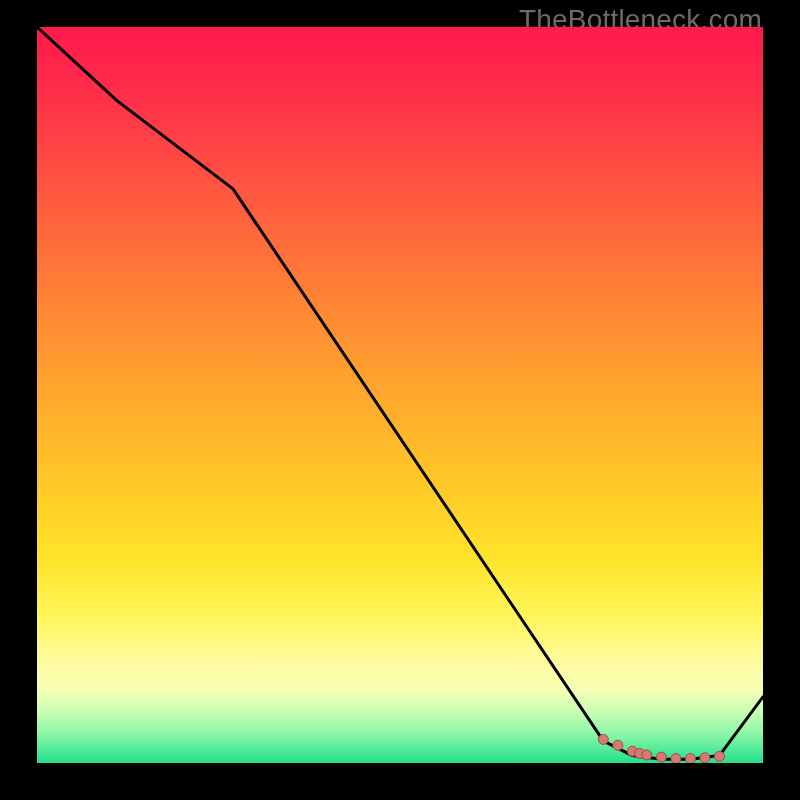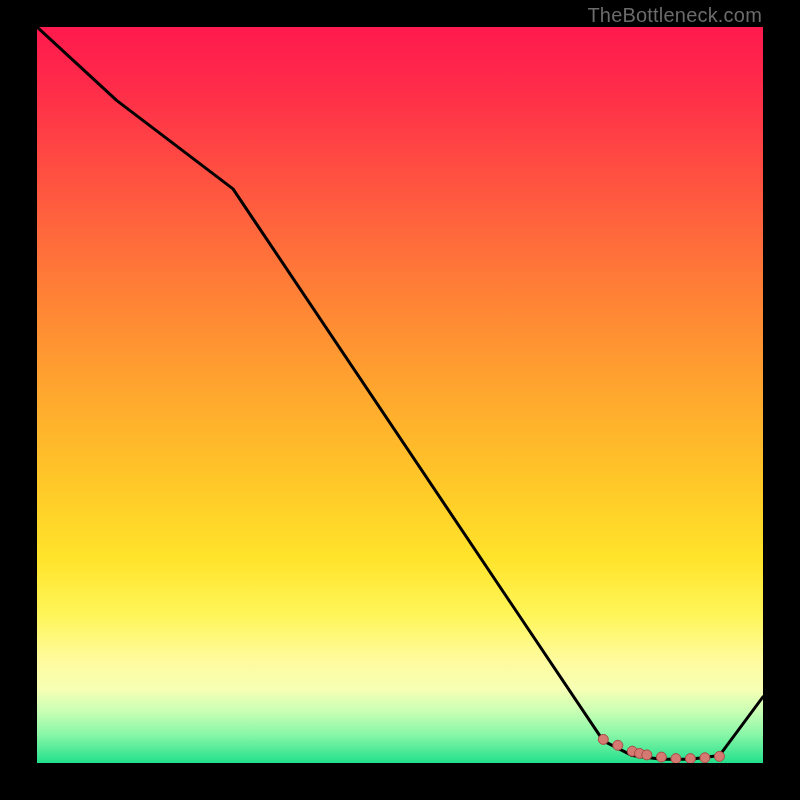--- a/index.html
+++ b/index.html
@@ -42,21 +42,21 @@
     position: absolute;
     inset: 0;
     width: 100%;
     height: 100%;
   }
   .attribution {
     position: absolute;
     top: 4px;
     right: 38px;
     color: #6b6b6b;
-    font-size: 20px;
+    font-size: 28px;
     letter-spacing: 0.2px;
     font-weight: 500;
   }
 </style>
 </head>
 <body>
 
 <div class="attribution">TheBottleneck.com</div>
 
 <div class="chart-frame">

